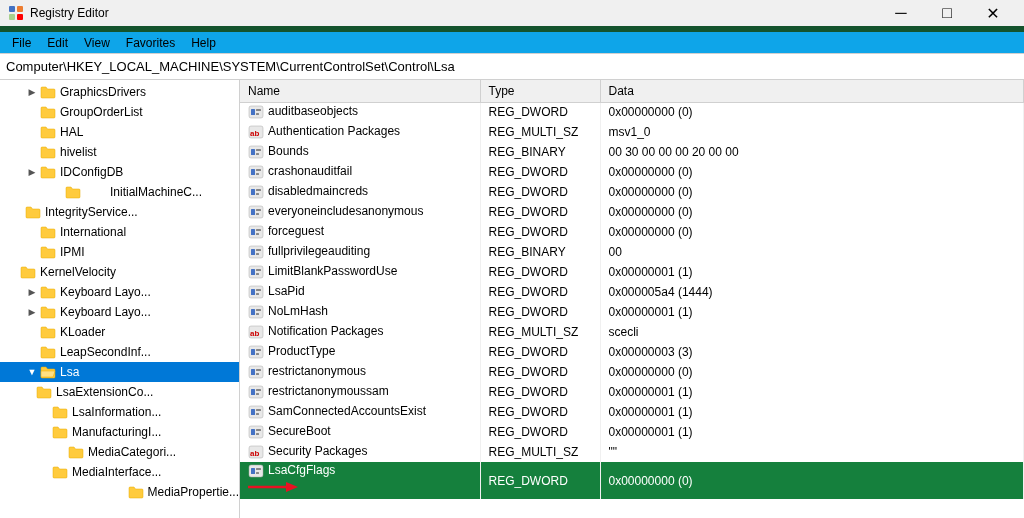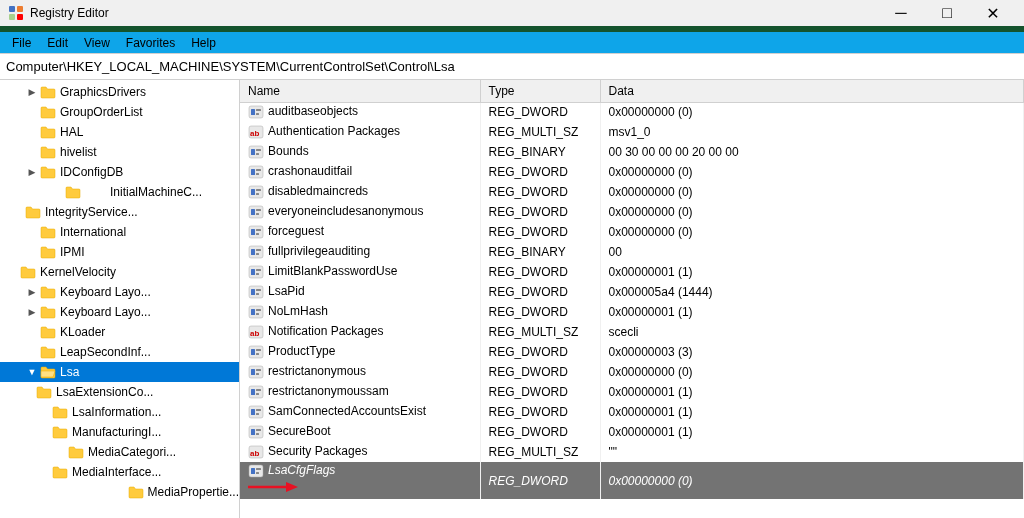--- a/index.html
+++ b/index.html
@@ -148,21 +148,21 @@
       text-align: left;
       padding: 2px 8px;
       font-weight: normal;
       border-right: 1px solid #d0d0d0;
       cursor: default;
     }
     .reg-table tbody tr {
       height: 20px;
       cursor: pointer;
     }
-    .reg-table tbody tr.highlighted-row { background: #737373; color: white; font-style: italic; }
+    .reg-table tbody tr.highlighted-row { background: #15803d; color: white; }
     .reg-table td {
       padding: 1px 8px;
       white-space: nowrap;
       overflow: hidden;
       border-right: 1px solid #f0f0f0;
     }
 
     .icon-cell {
       display: flex;
       align-items: flex-start;

